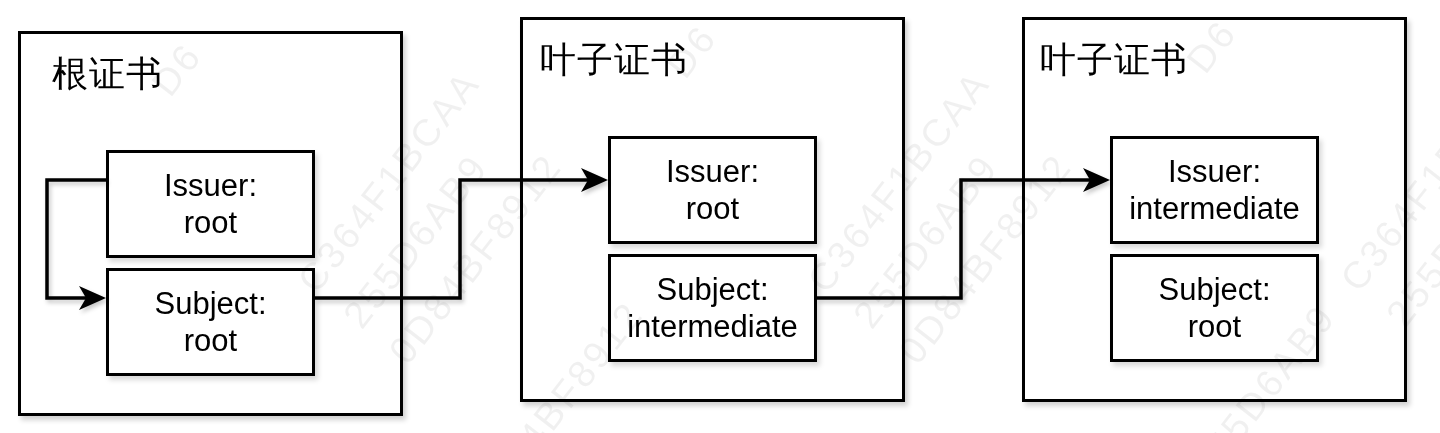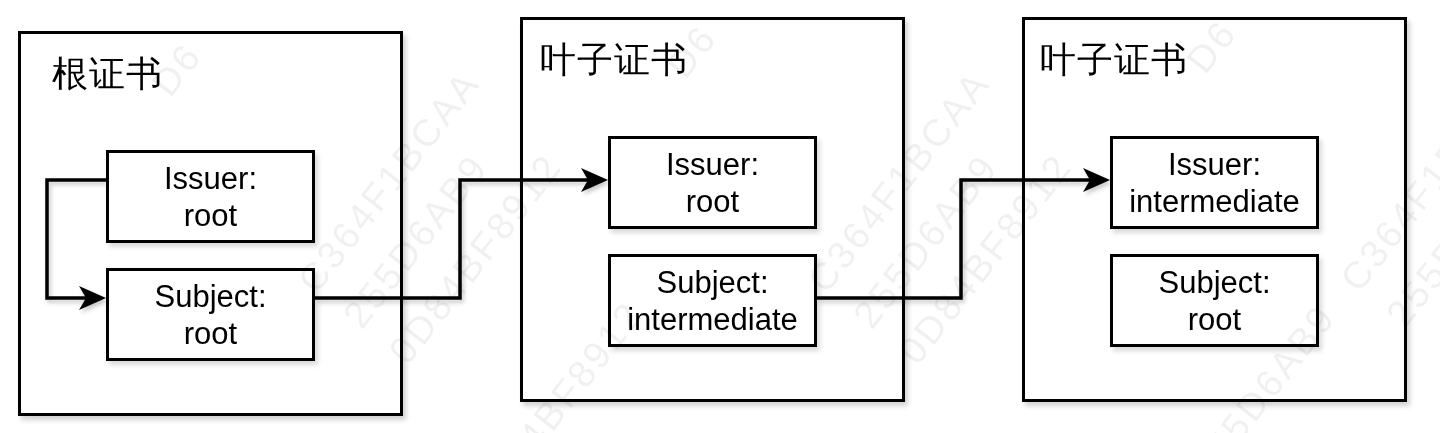--- a/index.html
+++ b/index.html
@@ -48,21 +48,21 @@
   }
   .card-root .card-title         { left: 31px; }
   .card-intermediate .card-title { left: 17px; }
   .card-leaf .card-title         { left: 15px; }
 
   
   .field-box {
     position: absolute;
     left: 85px;
     width: 209px;
-    height: 93px;
+    height: 108px;
     box-sizing: border-box;
     border: 3px solid #000;
     background: #ffffff;
     box-shadow: 3px 4px 5px rgba(0,0,0,0.15);
     display: flex;
     flex-direction: column;
     justify-content: center;
     align-items: center;
     text-align: center;
   }

